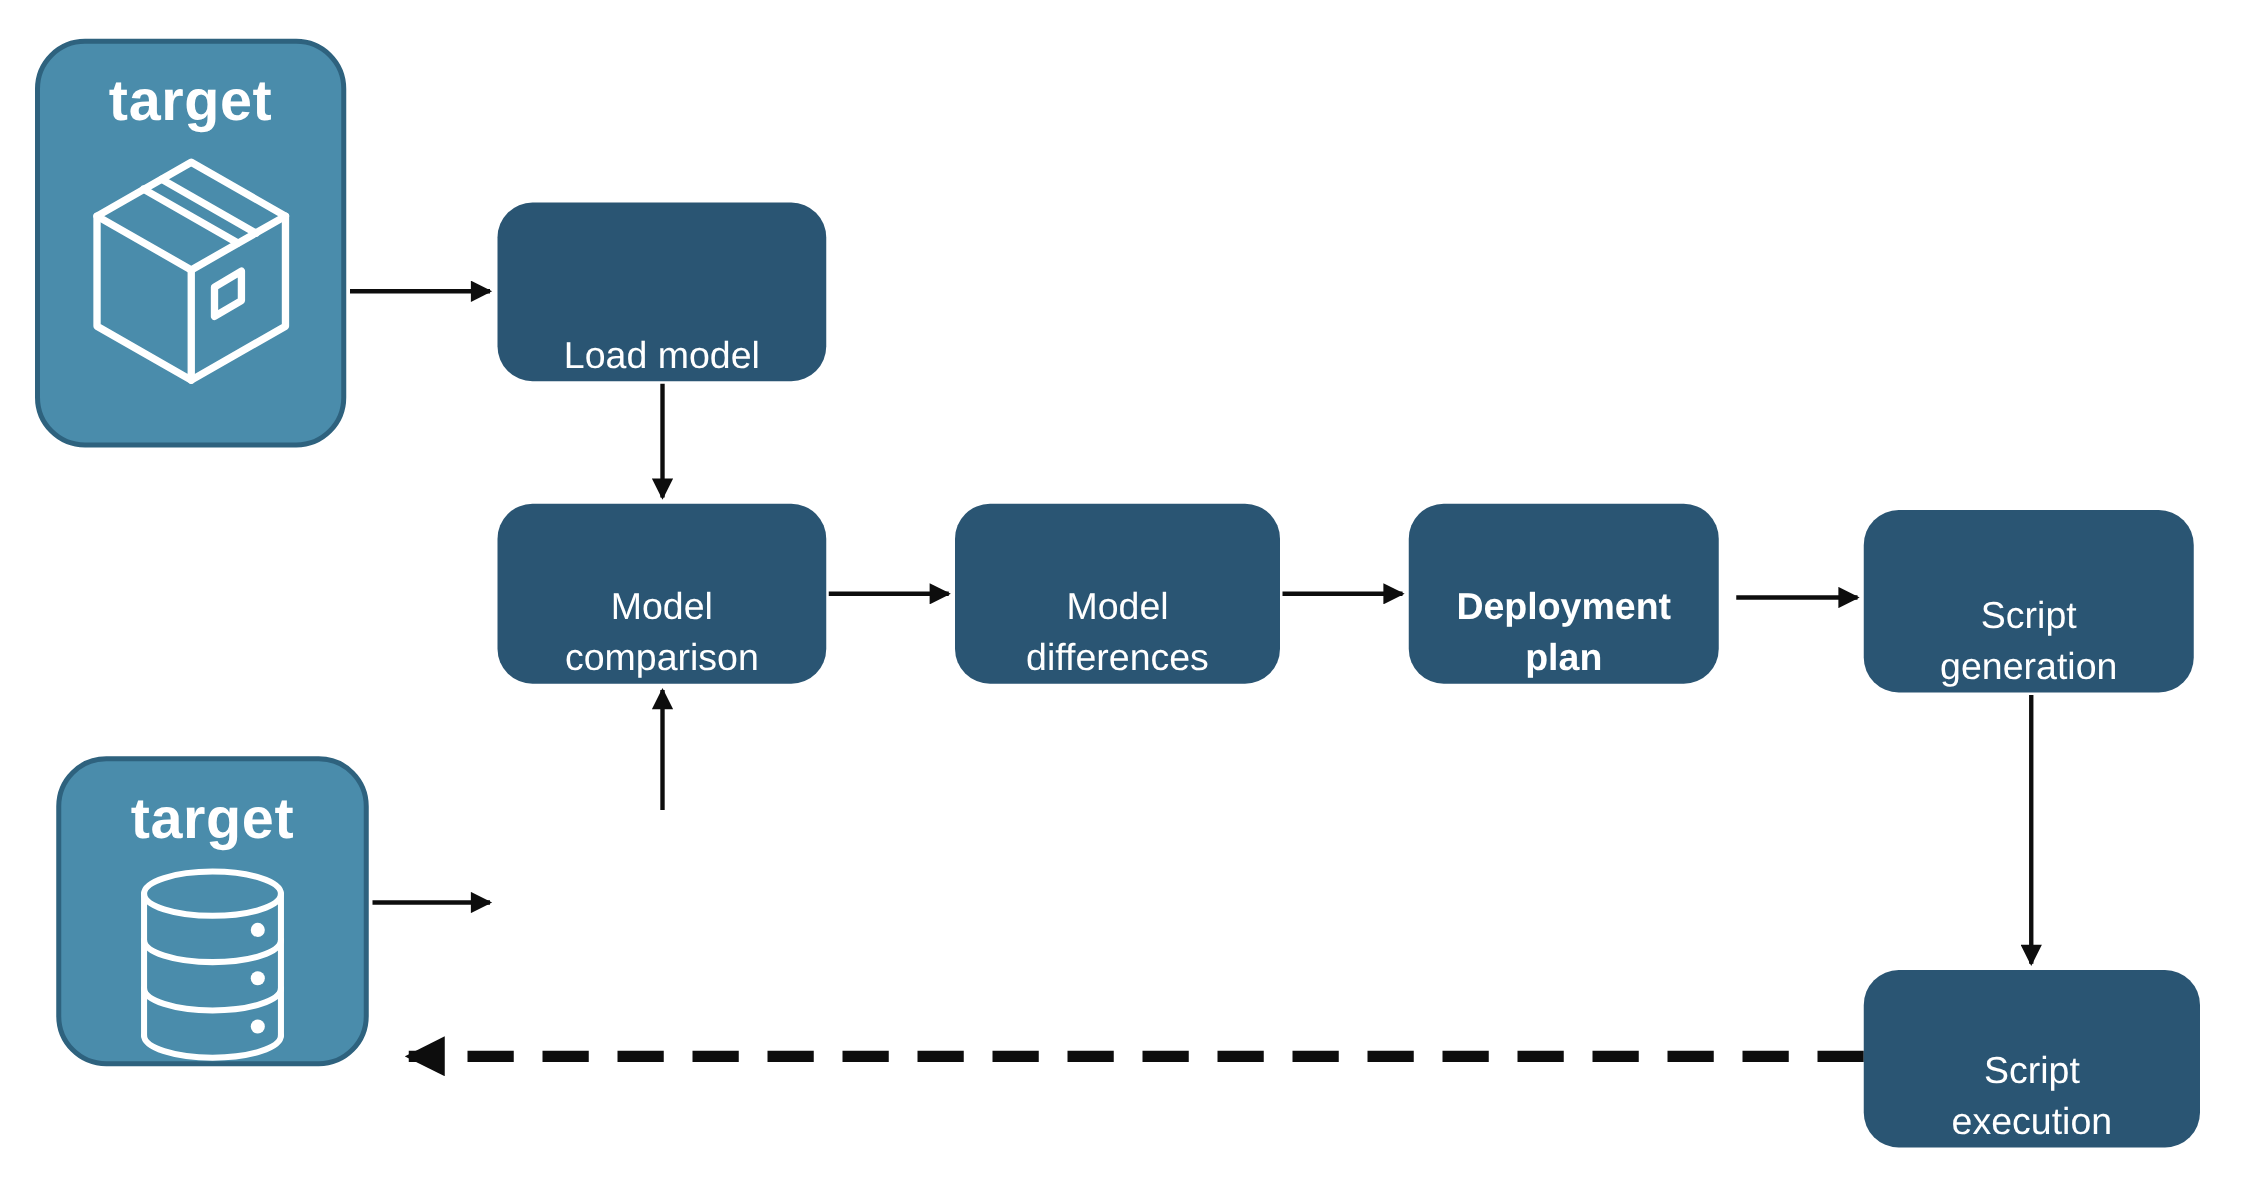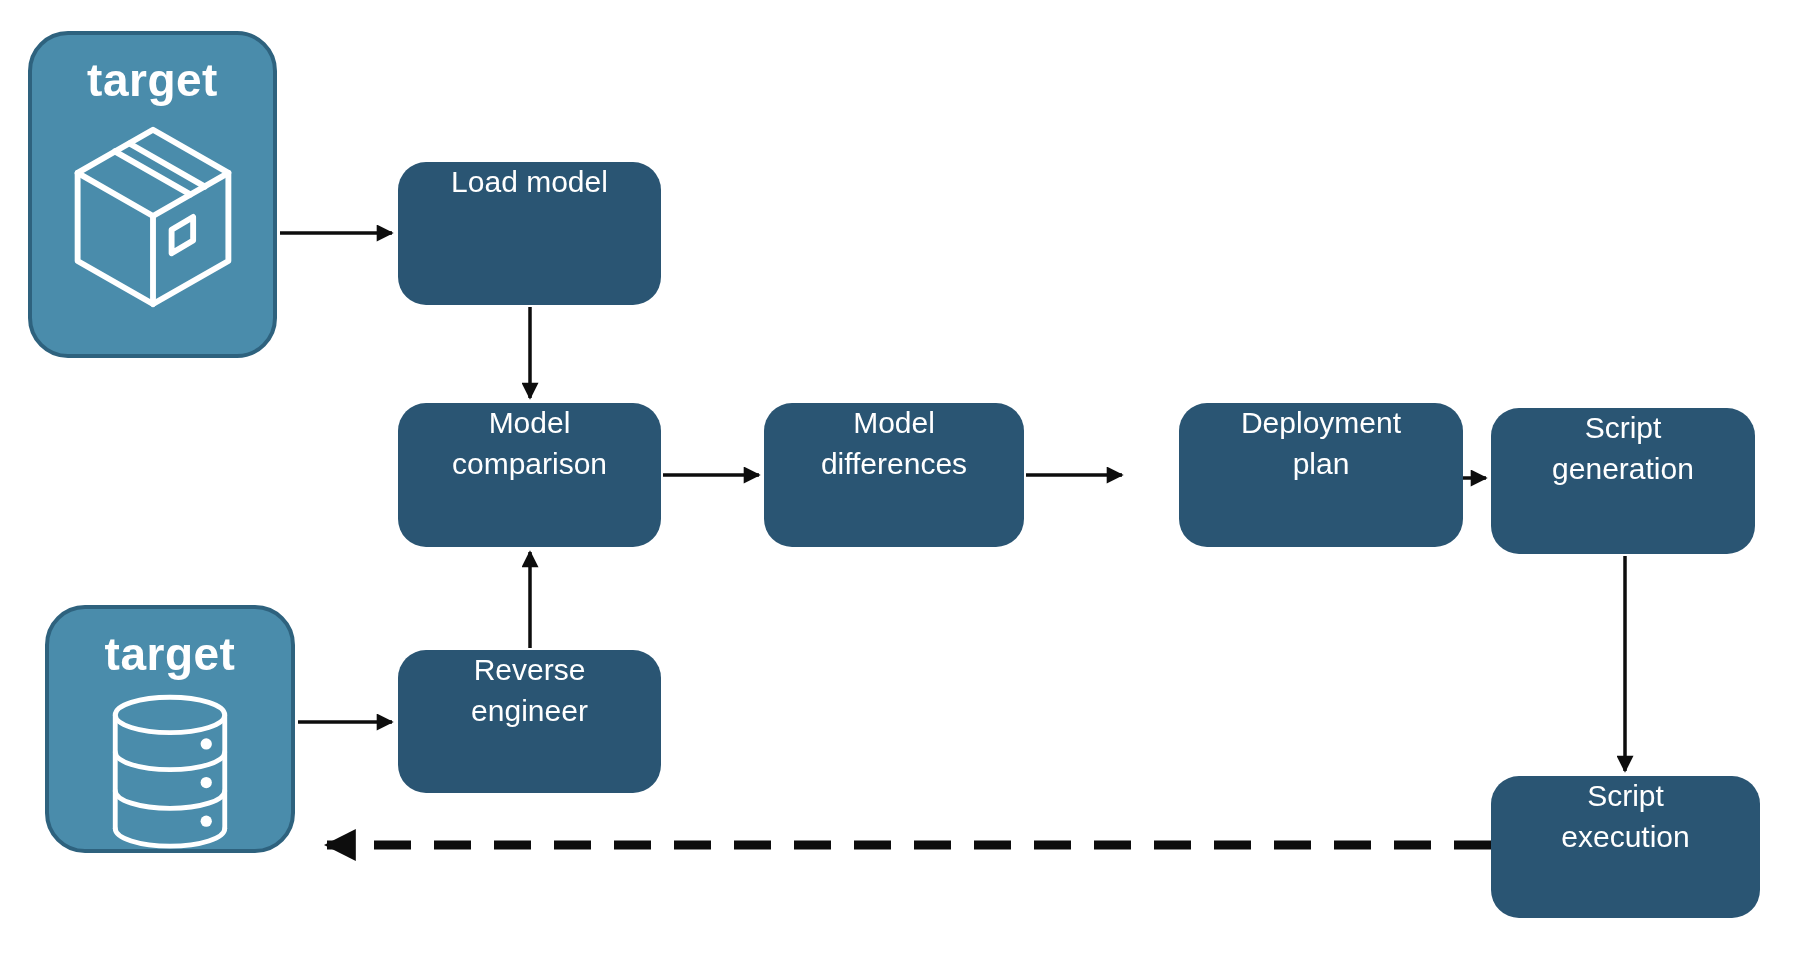--- a/index.html
+++ b/index.html
@@ -47,31 +47,31 @@
   }
   #box-source .cicon{margin-top:8px;}
   #box-target .cicon{margin-top:14px;}
   
   .node{
     position:absolute;
     background:var(--dark);
     border-radius:28px;
     color:var(--text);
     display:flex;
-    align-items:flex-start;
+    align-items:flex-end;
     justify-content:center;
     text-align:center;
     font-size:30px;
     line-height:1.35;
     white-space:pre-line;
   }
   #n-load{left:398px;top:162px;width:263px;height:143px;}
   #n-comparison{left:398px;top:403px;width:263px;height:144px;}
   #n-differences{left:764px;top:403px;width:260px;height:144px;}
-  #n-deployment{left:1179px;top:403px;width:284px;height:144px;}
+  #n-deployment{left:1127px;top:403px;width:248px;height:144px;font-weight:bold;}
   #n-generation{left:1491px;top:408px;width:264px;height:146px;}
   #n-reverse{left:398px;top:650px;width:263px;height:143px;}
   #n-execution{left:1491px;top:776px;width:269px;height:142px;}
   .icon-stroke{fill:none;stroke:#ffffff;stroke-width:6;stroke-linejoin:round;stroke-linecap:round;}
 </style>
 </head>
 <body>
 
 <div class="canvas">
 
@@ -134,22 +134,18 @@
 differences</span>
   </div>
   <div class="node" id="n-deployment">
     <span>Deployment
 plan</span>
   </div>
   <div class="node" id="n-generation">
     <span>Script
 generation</span>
   </div>
-  <div class="node" id="n-reverse">
-    <span>Reverse
-engineer</span>
-  </div>
   <div class="node" id="n-execution">
     <span>Script
 execution</span>
   </div>
 
 </div>
 
 </body></html>

